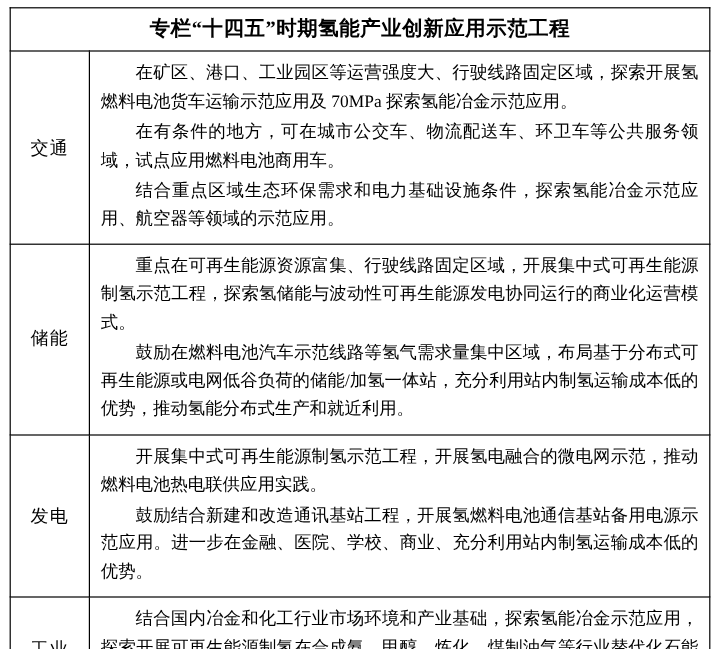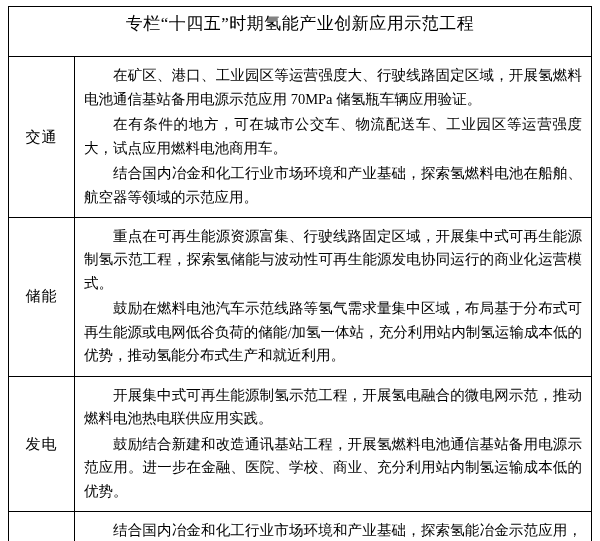--- a/index.html
+++ b/index.html
@@ -24,24 +24,24 @@
     border-collapse: collapse;
     width: 584px;
     table-layout: fixed;
   }
   table.box td {
     border: 1px solid #000000;
     vertical-align: middle;
   }
   .title-cell {
     text-align: center;
-    font-weight: normal;
+    font-weight: bold;
     font-size: 17px;
     letter-spacing: 0.5px;
-    padding: 6px 4px 21px 4px;
+    padding: 6px 4px 7px 4px;
     line-height: 1.3;
   }
   .cat-cell {
     width: 66px;
     text-align: center;
     font-size: 15px;
     letter-spacing: 1px;
     padding: 4px 2px;
   }
   .body-cell {
@@ -69,23 +69,23 @@
       <col>
     </colgroup>
     <tbody>
       <tr>
         <td class="title-cell" colspan="2">专栏“十四五”时期氢能产业创新应用示范工程</td>
       </tr>
 
       <tr>
         <td class="cat-cell">交通</td>
         <td class="body-cell">
-          <p>在矿区、港口、工业园区等运营强度大、行驶线路固定区域，开展氢燃料电池通信基站备用电源示范应用 70MPa 储氢瓶车辆应用验证。</p>
-          <p>在有条件的地方，可在城市公交车、物流配送车、工业园区等运营强度大，试点应用燃料电池商用车。</p>
-          <p>结合国内冶金和化工行业市场环境和产业基础，探索氢燃料电池在船舶、航空器等领域的示范应用。</p>
+          <p>在矿区、港口、工业园区等运营强度大、行驶线路固定区域，探索开展氢燃料电池货车运输示范应用及 70MPa 探索氢能冶金示范应用。</p>
+          <p>在有条件的地方，可在城市公交车、物流配送车、环卫车等公共服务领域，试点应用燃料电池商用车。</p>
+          <p>结合重点区域生态环保需求和电力基础设施条件，探索氢能冶金示范应用、航空器等领域的示范应用。</p>
         </td>
       </tr>
 
       <tr>
         <td class="cat-cell">储能</td>
         <td class="body-cell">
           <p>重点在可再生能源资源富集、行驶线路固定区域，开展集中式可再生能源制氢示范工程，探索氢储能与波动性可再生能源发电协同运行的商业化运营模式。</p>
           <p>鼓励在燃料电池汽车示范线路等氢气需求量集中区域，布局基于分布式可再生能源或电网低谷负荷的储能/加氢一体站，充分利用站内制氢运输成本低的优势，推动氢能分布式生产和就近利用。</p>
         </td>
       </tr>

